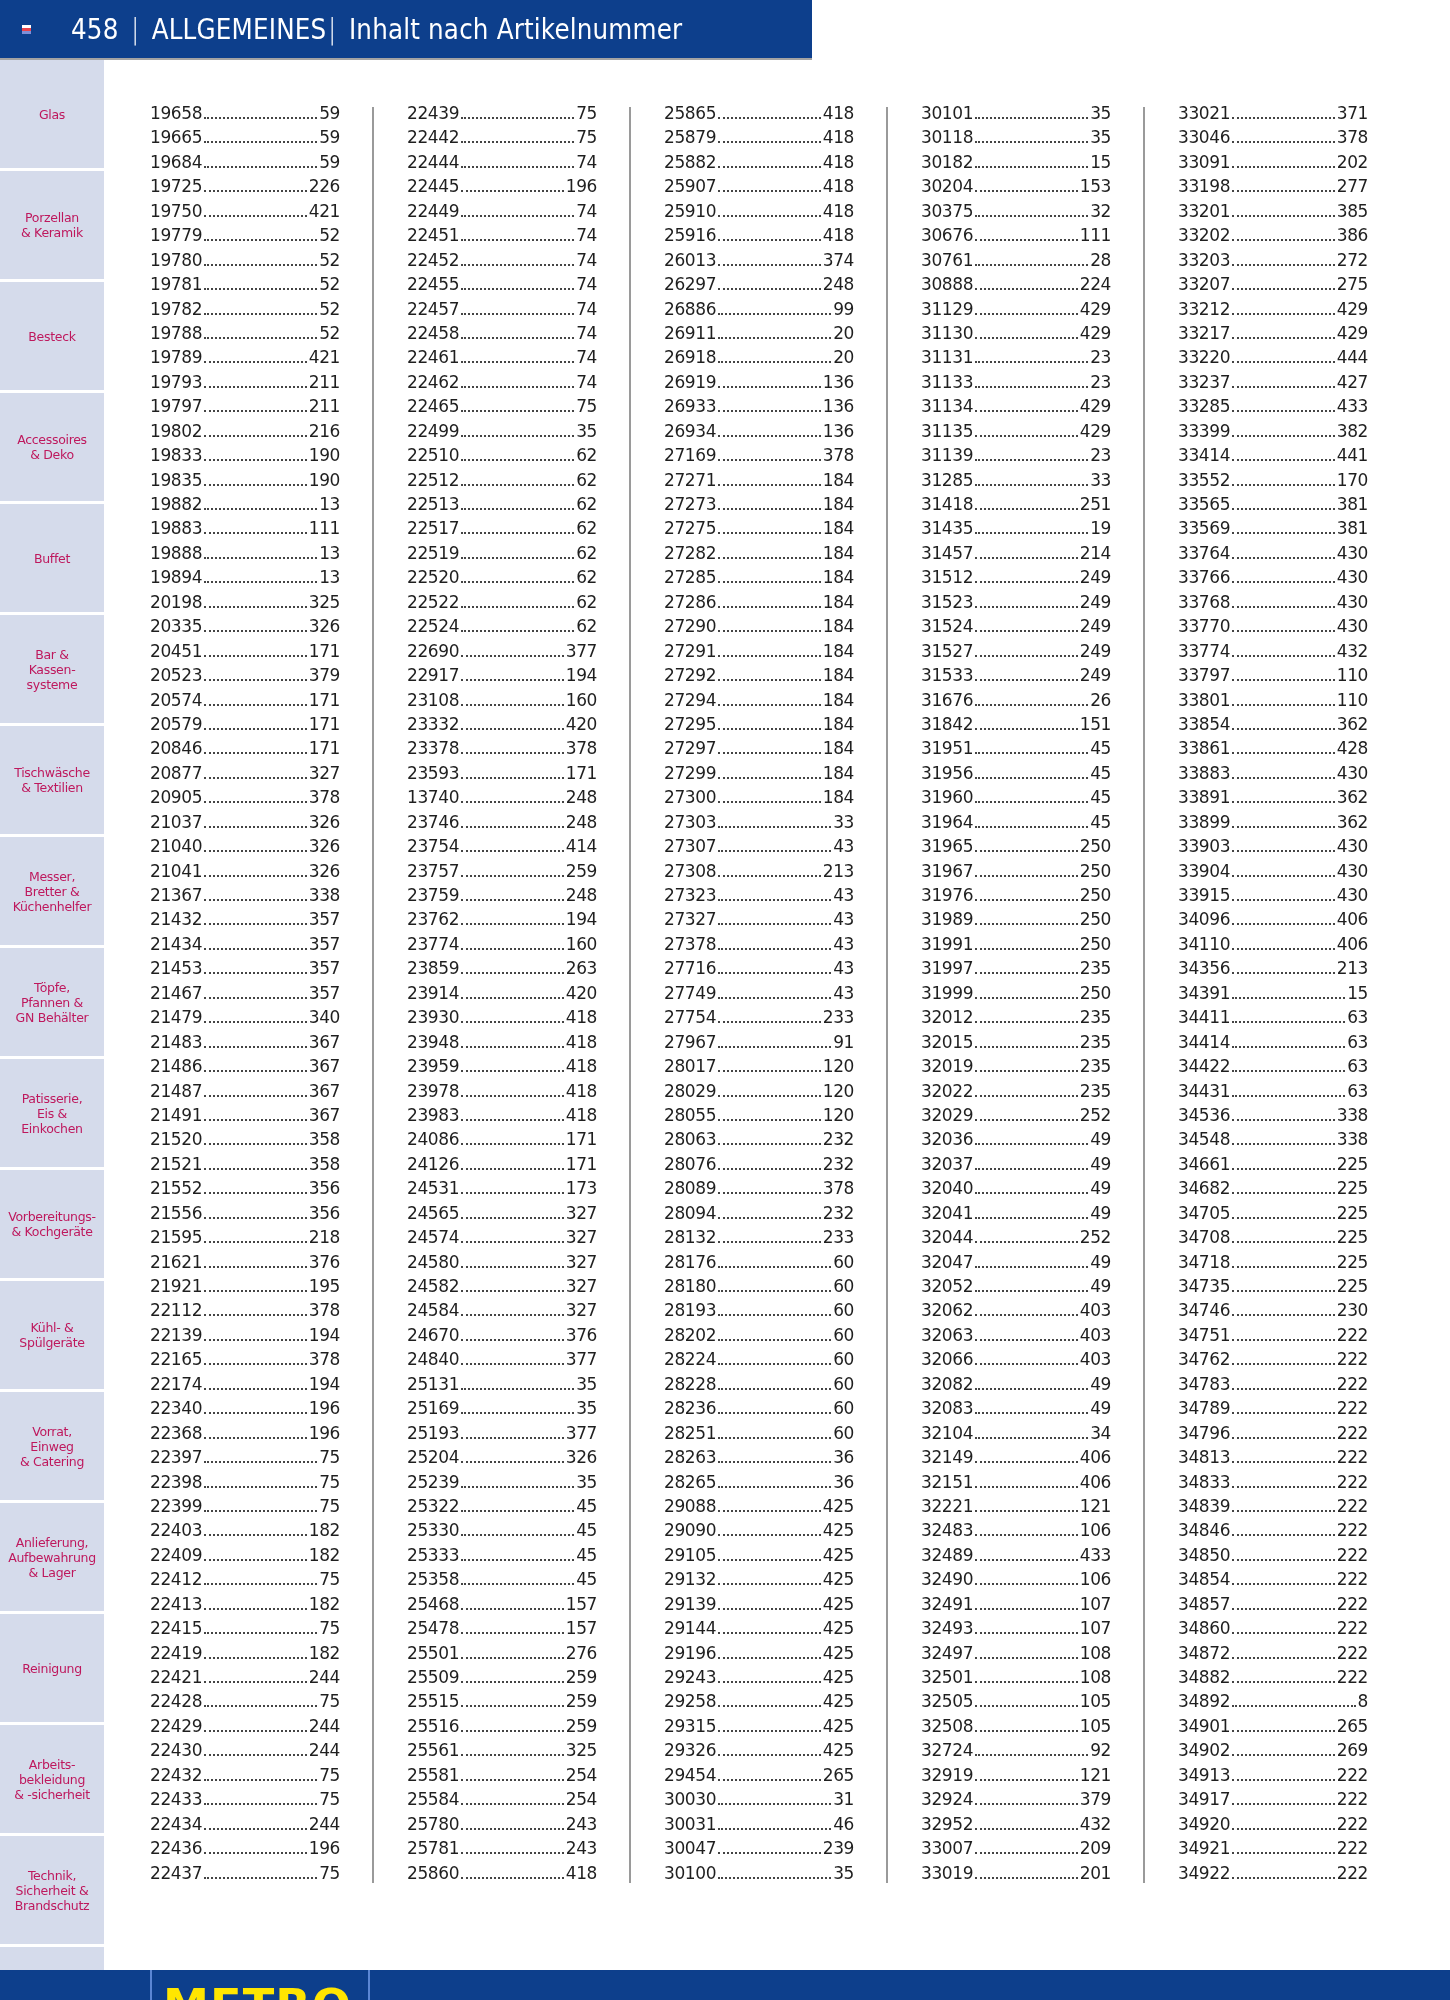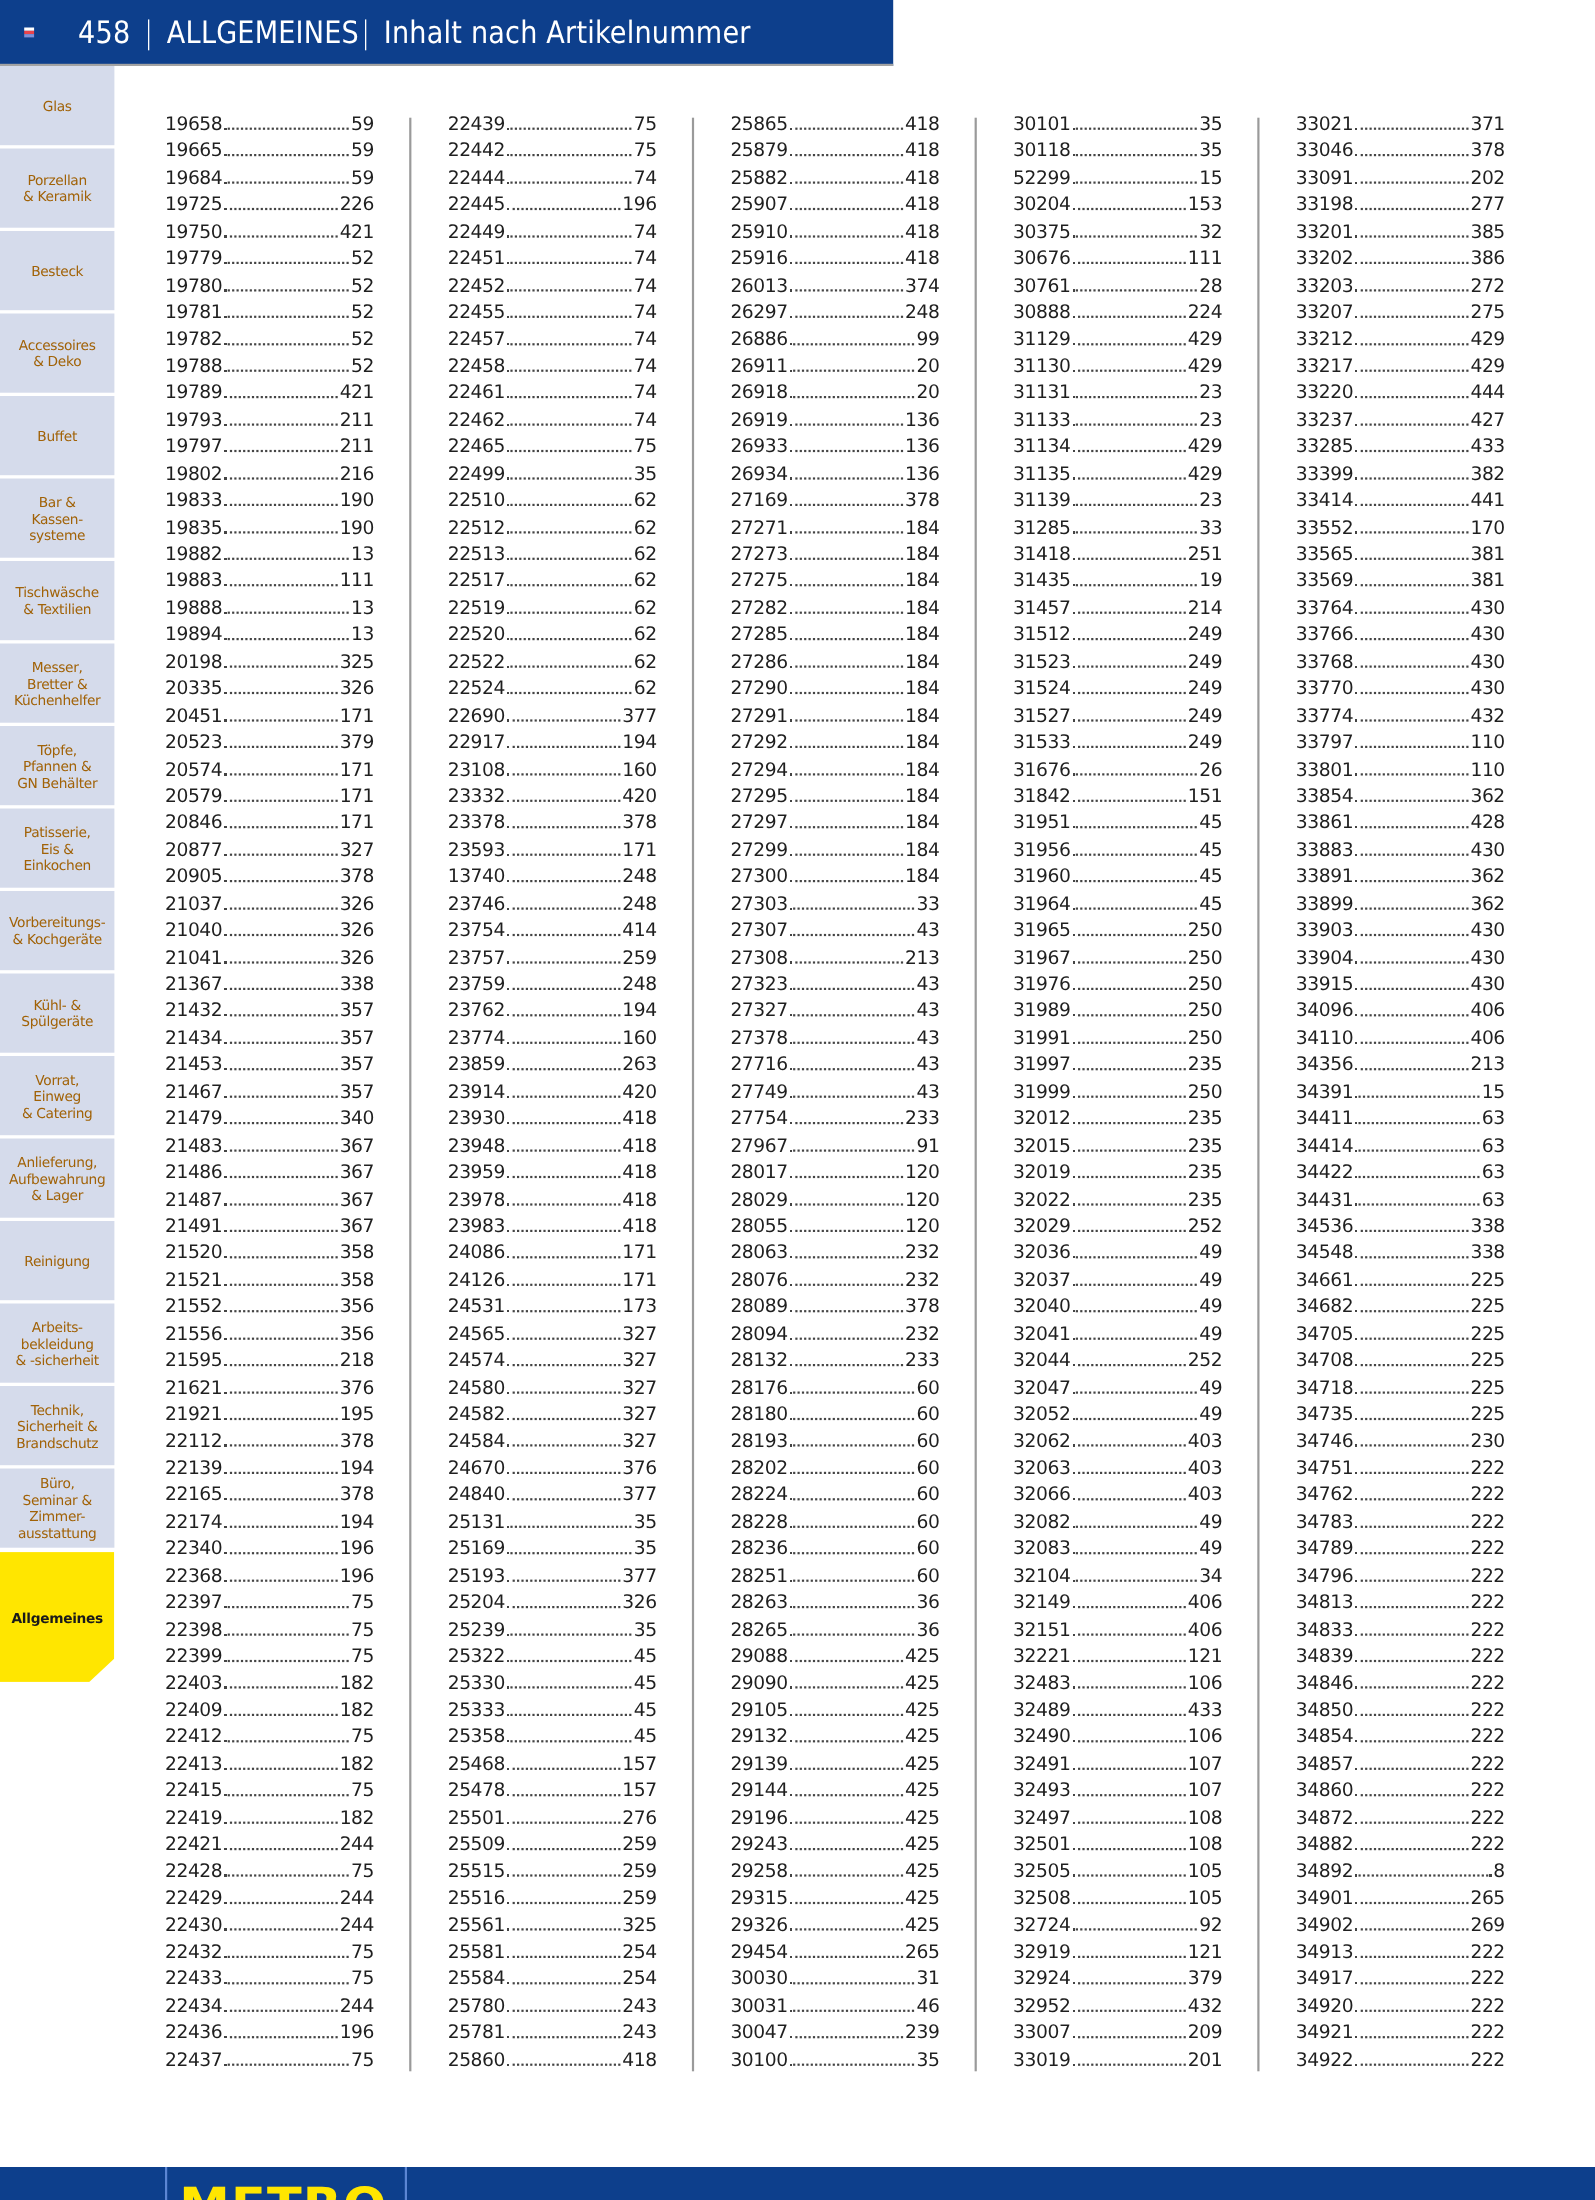--- a/index.html
+++ b/index.html
@@ -22,23 +22,23 @@
     font-family:"DejaVu Sans", sans-serif; font-size:28px; letter-spacing:0.2px;
     display:flex; align-items:center; gap:0;
     transform:scaleX(0.88); transform-origin:left center;
   }
   .header-sep { margin:0 14px; font-weight:300; }
 
   .sidebar {
     position:absolute; left:0; top:60px; width:104px;
   }
   .side-item {
-    height:72px; margin-bottom:3px; background:#d5dbeb;
+    height:108px; margin-bottom:3px; background:#d5dbeb;
     display:flex; align-items:center; justify-content:center; text-align:center;
-    color:#a16207; font-size:12.5px; line-height:15px; white-space:pre-line;
+    color:#be185d; font-size:12.5px; line-height:15px; white-space:pre-line;
     box-sizing:border-box; padding:0 2px;
     font-family:"DejaVu Sans", sans-serif; letter-spacing:-0.3px;
   }
   .side-item.active {
     background:#ffe600; color:#1a1a1a; font-weight:bold;
     height:118px; margin-top:4px;
     clip-path:polygon(0 0,100% 0,100% 82%,78% 100%,0 100%);
   }
 
   .columns {
@@ -1255,21 +1255,21 @@
           <span class="art">30101</span>
           <span class="dots"></span>
           <span class="pg">35</span>
         </div>
         <div class="row">
           <span class="art">30118</span>
           <span class="dots"></span>
           <span class="pg">35</span>
         </div>
         <div class="row">
-          <span class="art">52299</span>
+          <span class="art">30182</span>
           <span class="dots"></span>
           <span class="pg">15</span>
         </div>
         <div class="row">
           <span class="art">30204</span>
           <span class="dots"></span>
           <span class="pg">153</span>
         </div>
         <div class="row">
           <span class="art">30375</span>

